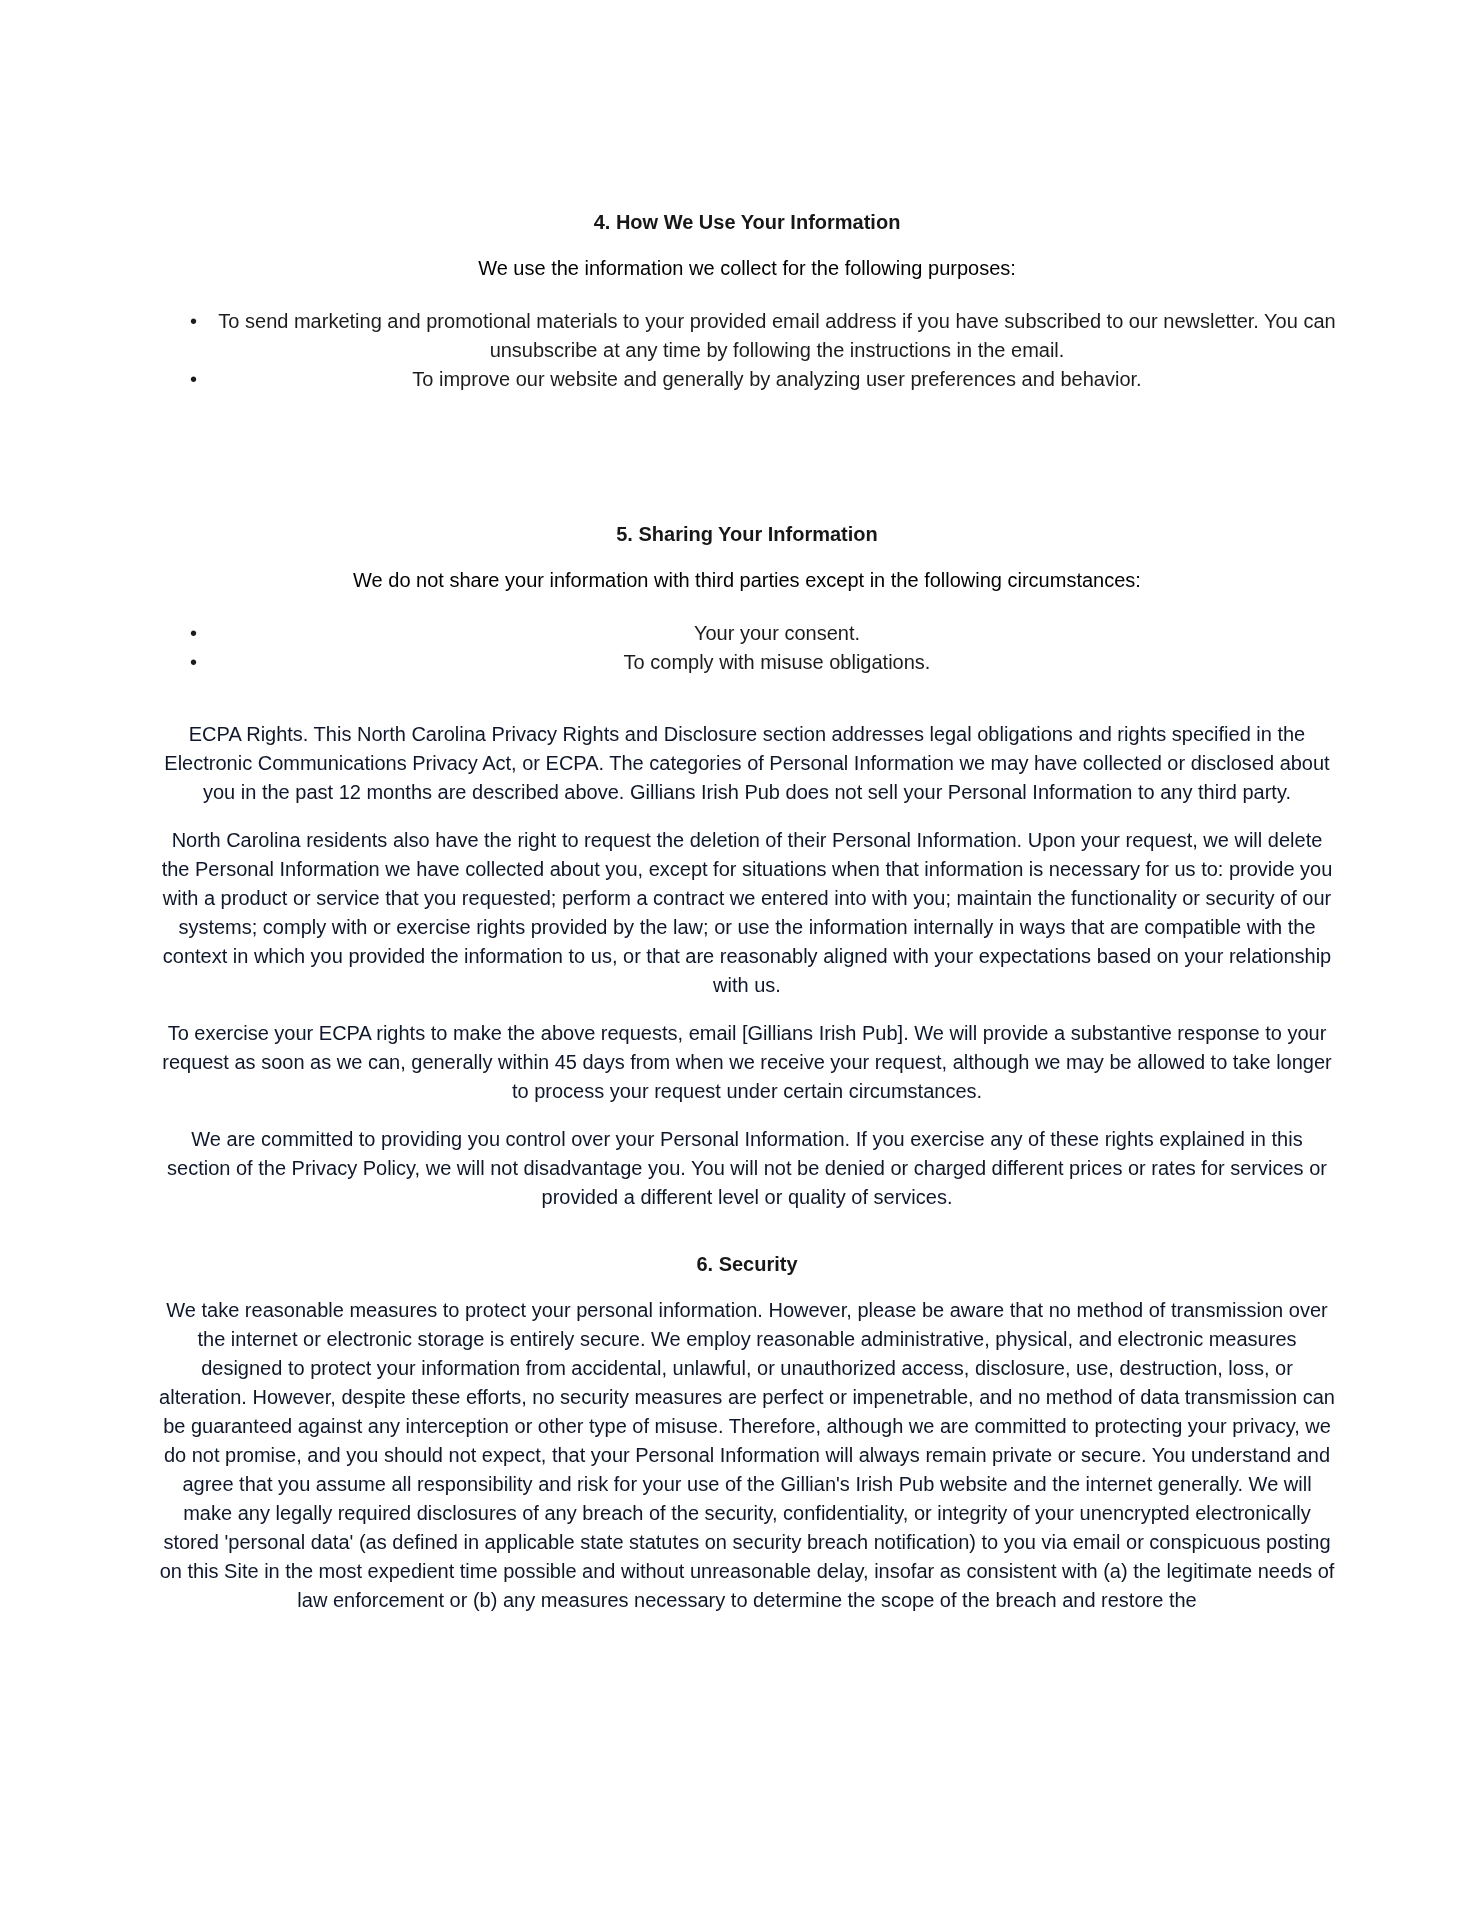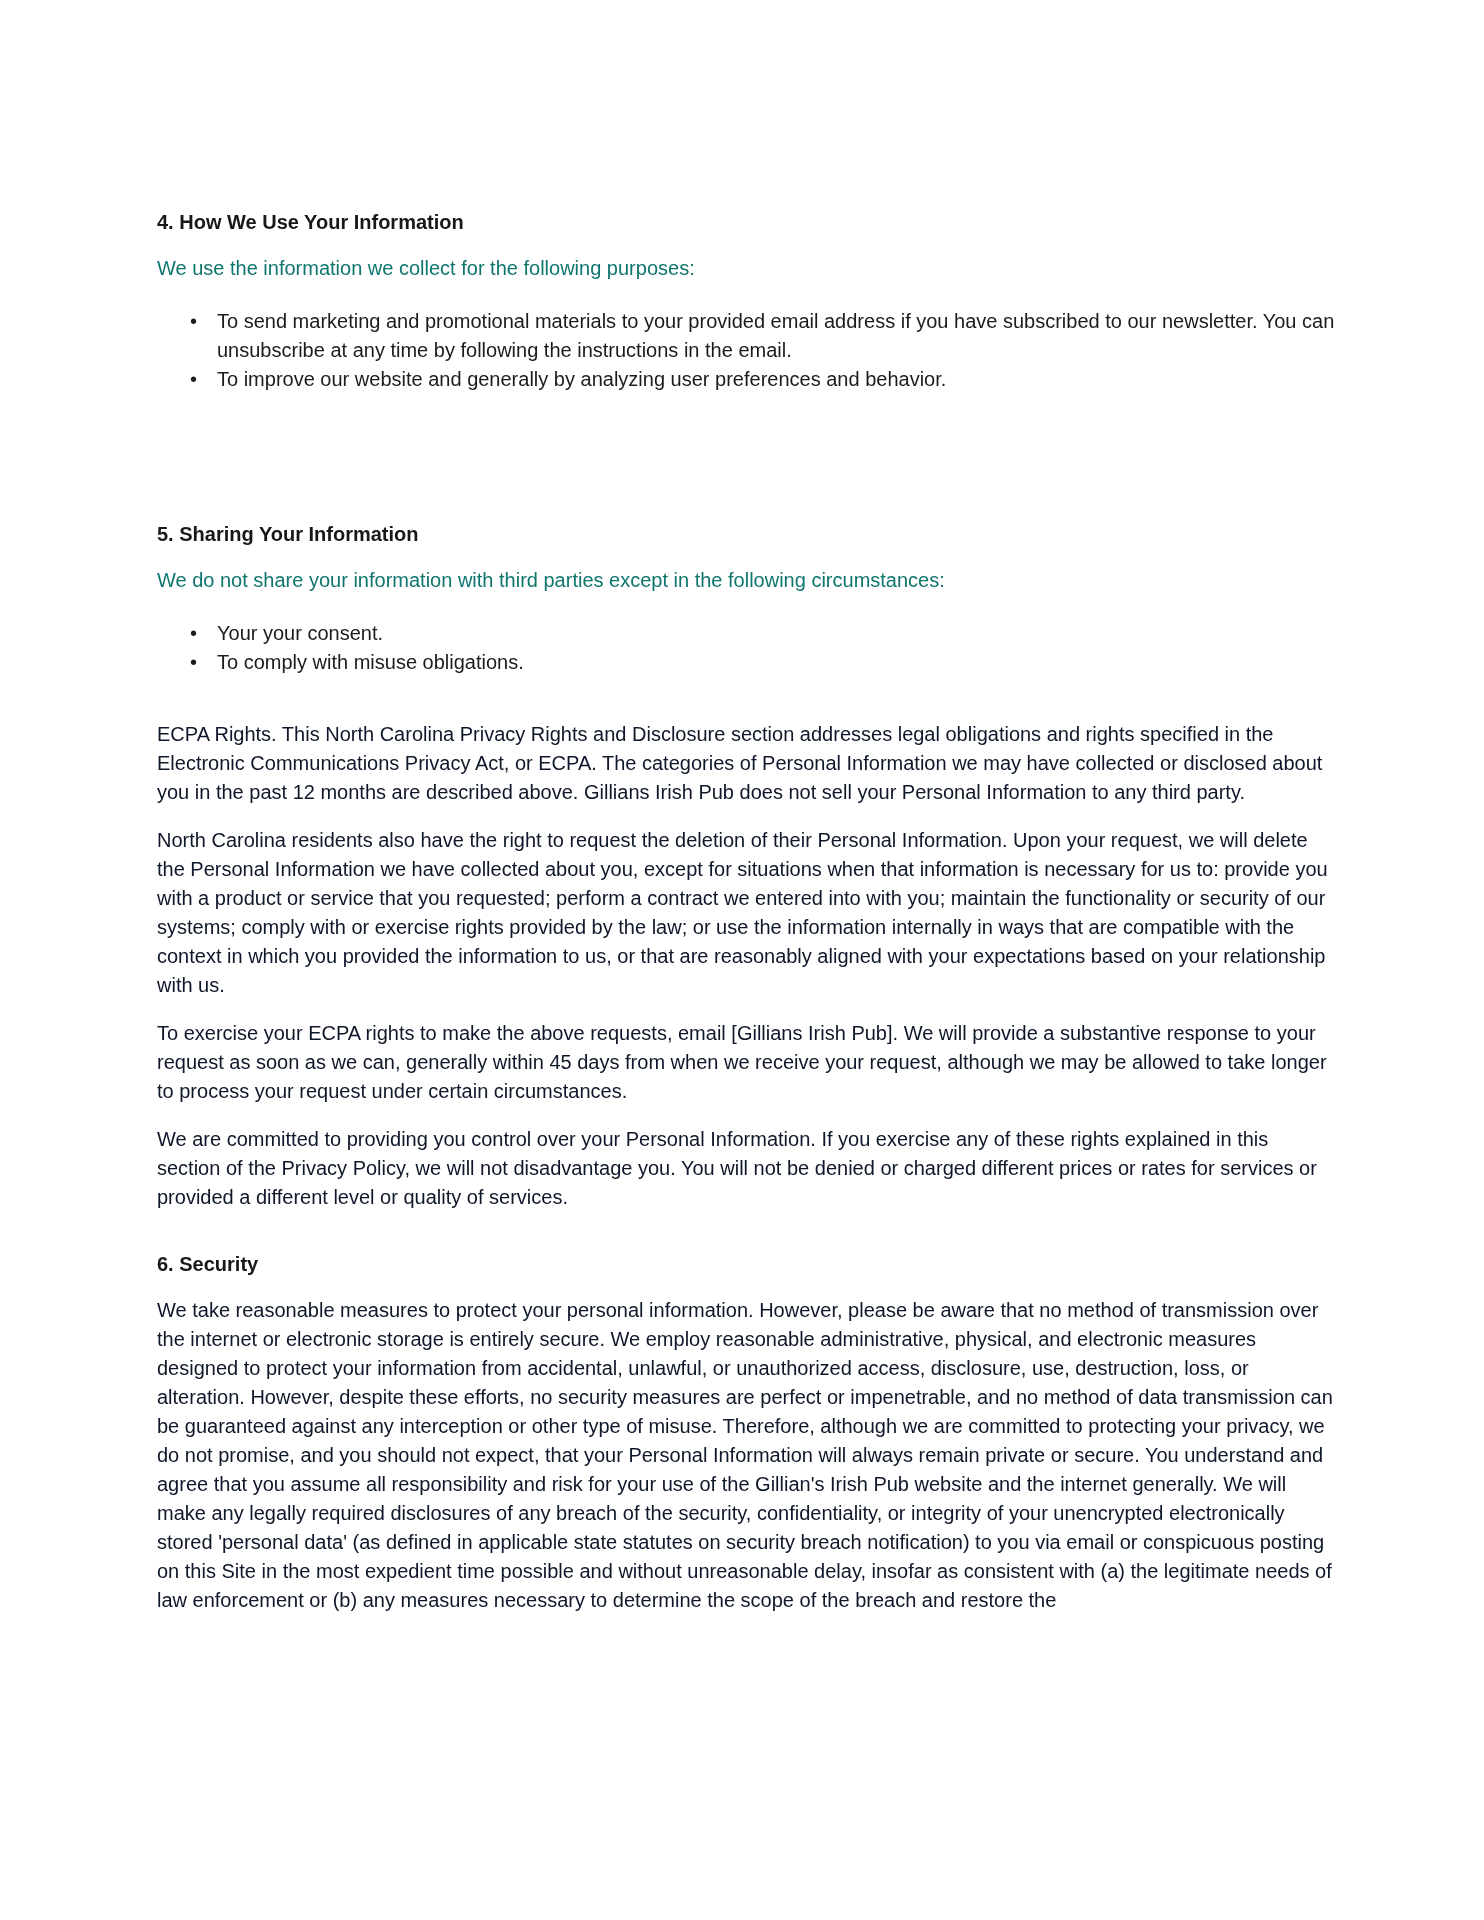--- a/index.html
+++ b/index.html
@@ -18,21 +18,21 @@
     color: #1c1c1c;
   }
   .doc h2 {
     font-size: 20px;
     line-height: 29px;
     font-weight: bold;
     color: #181818;
     margin: 0 0 17px 0;
   }
   .doc p { margin: 0 0 19px 0; }
-  .doc p.intro { margin: 0; color: #0f766e; }
+  .doc p.intro { margin: 0; color: #000000; }
   .doc ul.bullets {
     list-style: none;
     margin: 24px 0 0 0;
     padding: 0 0 0 33px;
   }
   .doc ul.bullets li {
     position: relative;
     padding-left: 27px;
     margin: 0;
     color: #1c1c1c;
@@ -40,21 +40,21 @@
   .doc ul.bullets li .marker {
     position: absolute;
     left: 0;
     top: 0;
     font-size: 20px;
   }
   .legal p { color: #0f172a; }
   #sec5 h2 { margin-top: 126px; }
   #sec5 ul.bullets { margin-bottom: 43px; }
   #sec6 h2 { margin-top: 38px; }
-  .max-w { max-width: 1180px; }
+  .max-w { max-width: 1180px; text-align: center; }
 </style>
 </head>
 <body>
 
 <div class="page doc">
 
   <section id="sec4">
     <h2 class="max-w">4. How We Use Your Information</h2>
     <p class="intro max-w">We use the information we collect for the following purposes:</p>
     <ul class="bullets max-w">

